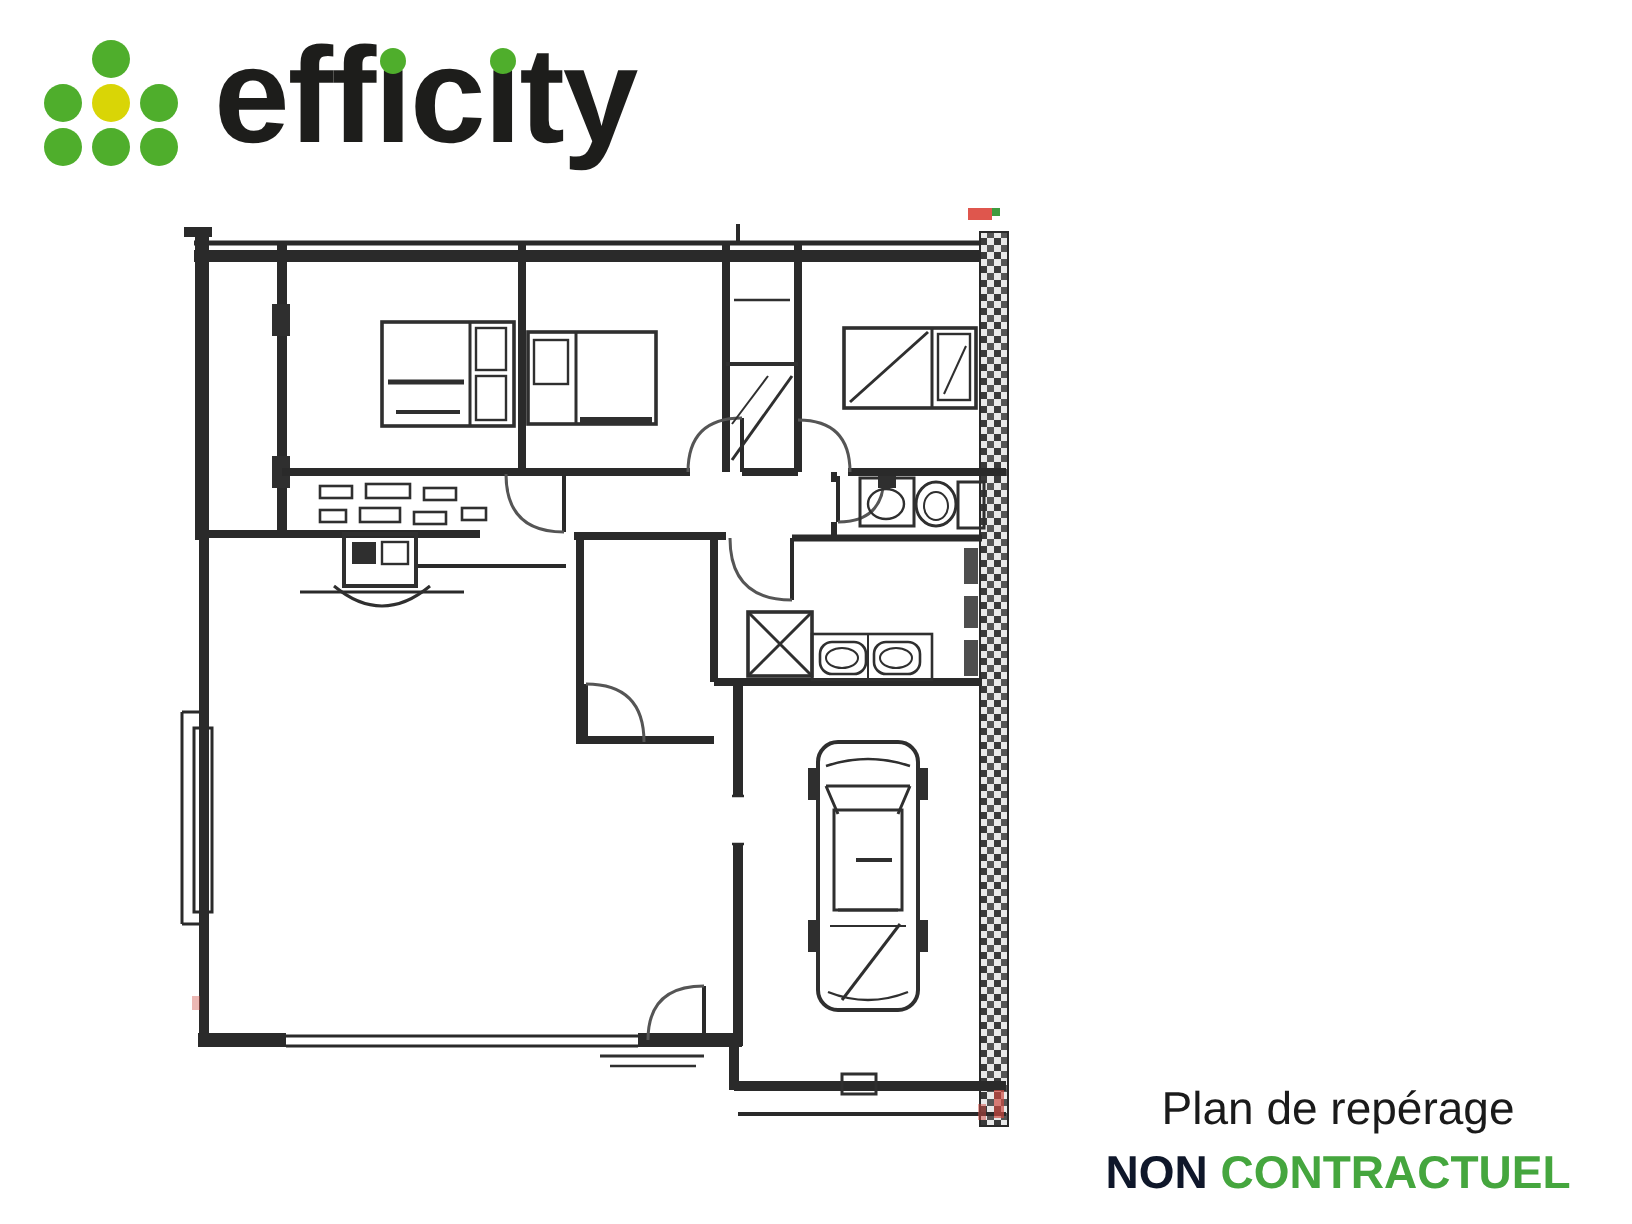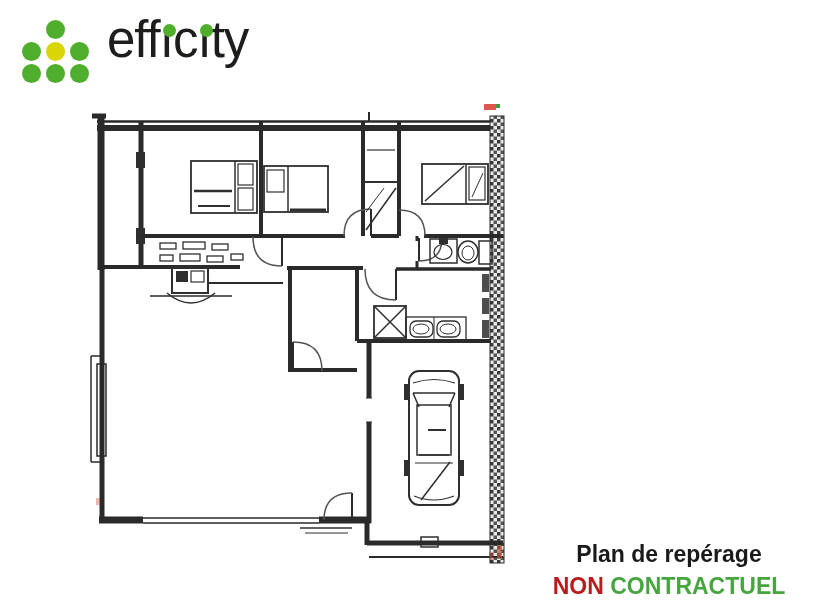--- a/index.html
+++ b/index.html
@@ -9,39 +9,39 @@
   }
   
   .logo{position:absolute;left:22px;top:14px;width:320px;height:90px;}
   .logo-dots{position:absolute;left:0;top:6px;width:68px;height:66px;}
   .dot{position:absolute;width:19px;height:19px;border-radius:50%;background:#4fae2c;}
   .dot.yellow{background:#d9d506;}
   .dot.p1{left:24px;top:0;}
   .dot.p2{left:0;top:22px;} .dot.p3{left:24px;top:22px;} .dot.p4{left:48px;top:22px;}
   .dot.p5{left:0;top:44px;} .dot.p6{left:24px;top:44px;} .dot.p7{left:48px;top:44px;}
   .logo-word{
-    position:absolute;left:85px;top:0;font-size:51px;line-height:1;font-weight:normal;
+    position:absolute;left:85px;top:0;font-size:68px;line-height:1;font-weight:bold;
     letter-spacing:-1px;color:#1d1d1b;white-space:nowrap;
   }
   .iword{position:relative;display:inline-block;}
   .iword::before{
     content:"";position:absolute;left:3px;top:10px;width:13px;height:13px;
     border-radius:50%;background:#4fae2c;
   }
   
   .plan{position:absolute;left:0;top:0;width:816px;height:612px;}
   .plan .ln{stroke:#2a2a2a;fill:none;stroke-linecap:butt;}
   .plan .fixture{stroke:#2f2f2f;fill:none;}
   .plan .fillink{fill:#2f2f2f;stroke:none;}
   .plan .soft{stroke:#555;fill:none;}
   
   .caption{position:absolute;left:538px;top:541px;width:262px;text-align:center;}
-  .caption-title{font-size:23px;font-weight:bold;color:#1a1a1a;letter-spacing:0;}
+  .caption-title{font-size:23px;font-weight:normal;color:#1a1a1a;letter-spacing:0;}
   .caption-badge{font-size:23px;font-weight:bold;margin-top:5px;letter-spacing:0;}
-  .badge-non{color:#b91c1c;}
+  .badge-non{color:#0f172a;}
   .badge-contractuel{color:#45a63e;margin-top:24px;}
 </style>
 </head>
 <body>
 
 <svg class="plan" viewBox="0 0 816 612" aria-label="floor plan">
   <defs>
     <pattern id="hatch" width="7" height="7" patternUnits="userSpaceOnUse">
       <rect width="7" height="7" fill="#e9e9e9"></rect>
       <rect width="3.5" height="3.5" fill="#3a3a3a"></rect>

